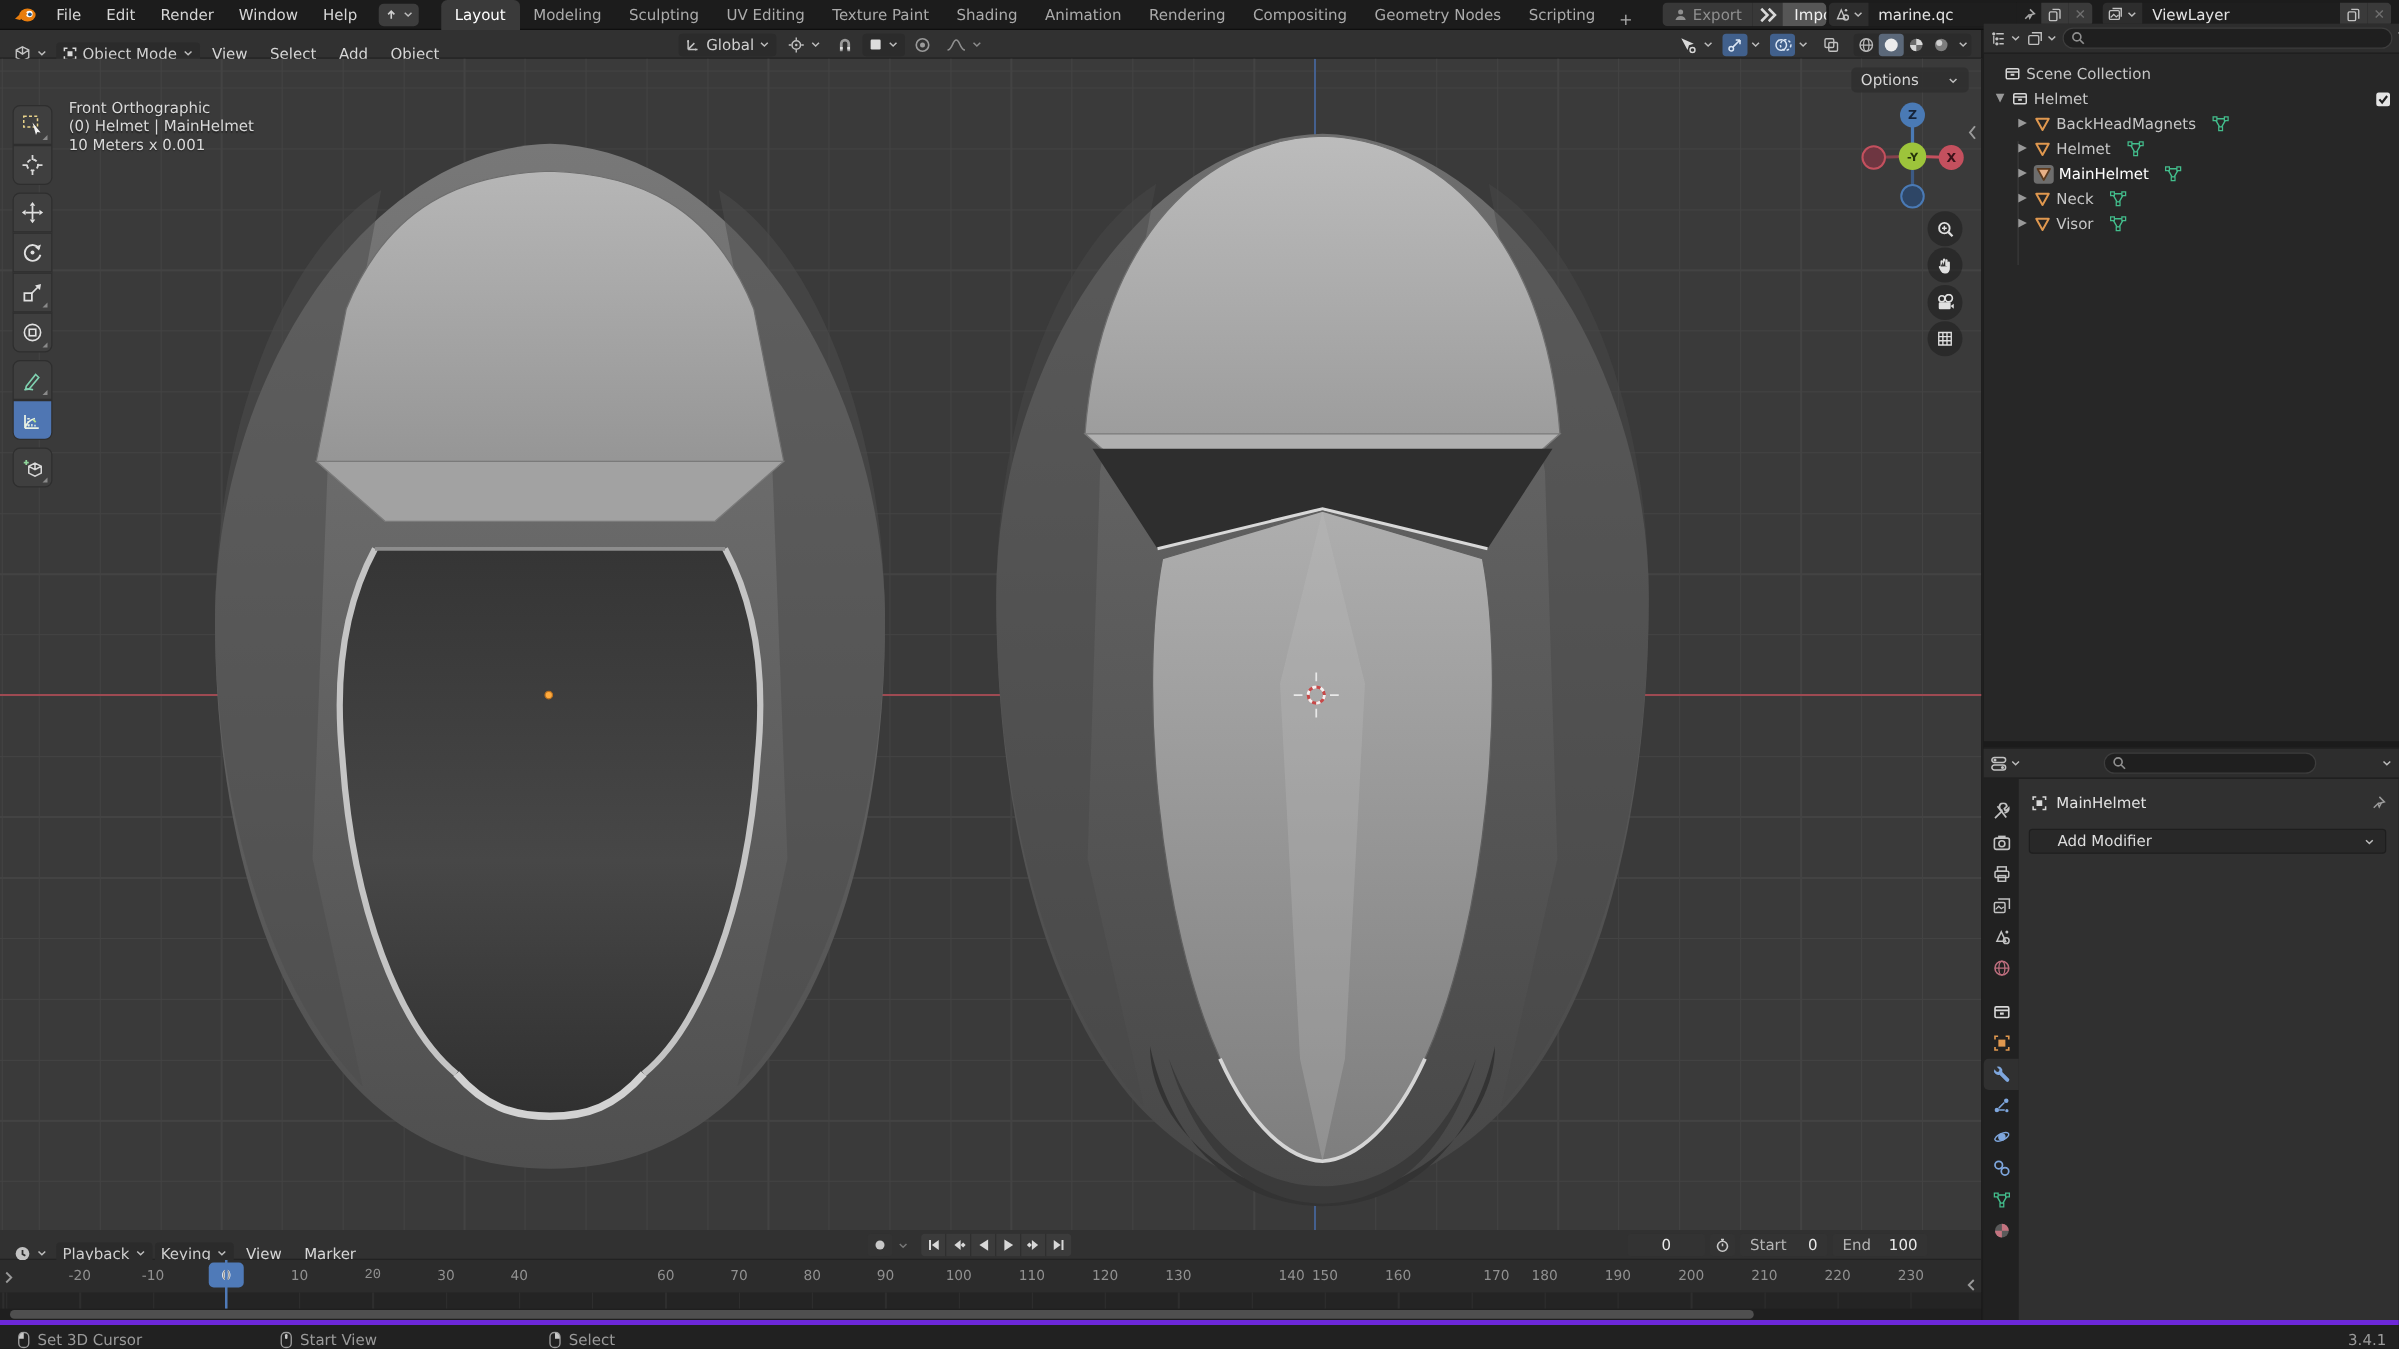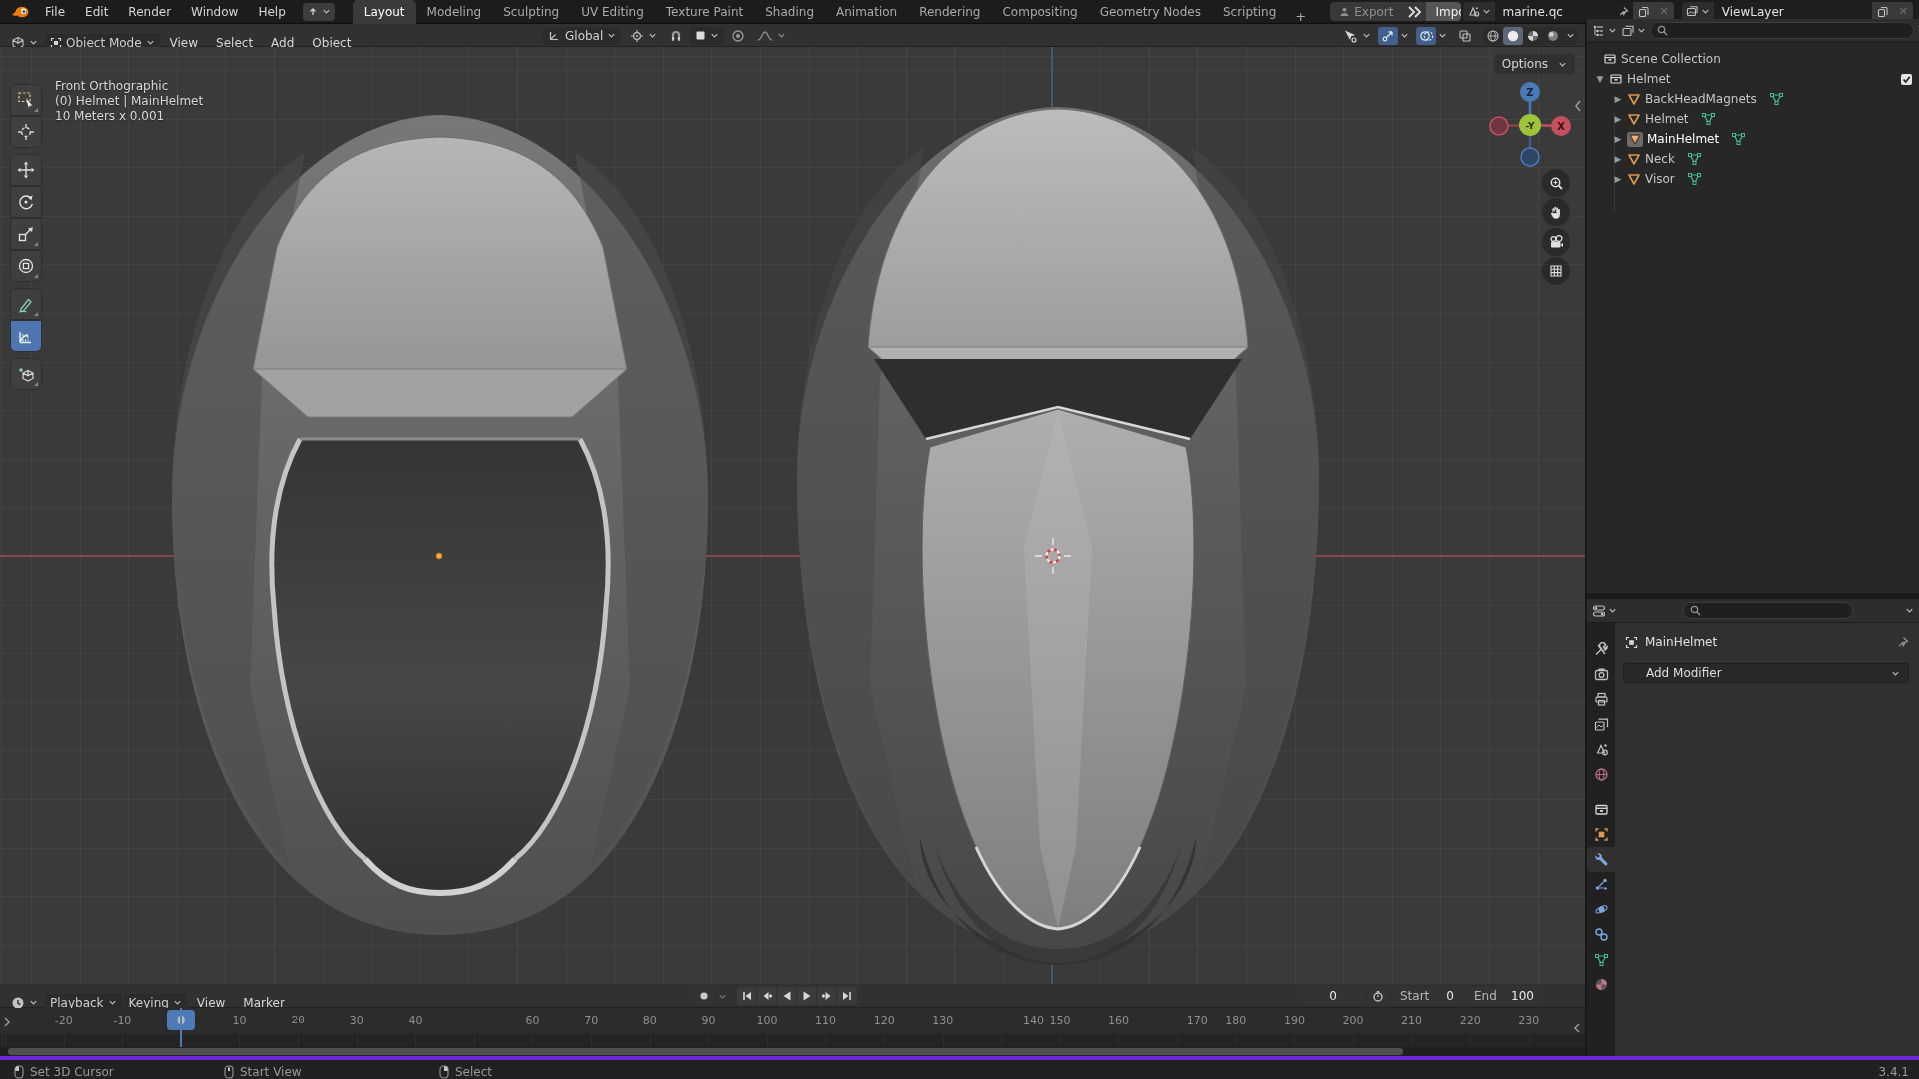--- a/index.html
+++ b/index.html
@@ -37,21 +37,21 @@
   .hmenu{padding:0 8px;color:#d6d6d6}
   .tog{height:18px;min-width:20px;display:flex;align-items:center;justify-content:center;border-radius:3px;padding:0 2px}
   .tog.on{background:#41608c}
   .shade-grp{display:flex;background:#2b2b2b;border-radius:3px;margin-left:6px}
   .shade-grp .tog.sel{background:#5b6879}
   
   #canvas{position:absolute;left:0;top:47px;width:1586px;height:937px;background-color:#3a3a3a;border-right:1px solid #161616;overflow:hidden;
     background-image:repeating-linear-gradient(to right,#434343 0 1px,transparent 1px 48.6px),repeating-linear-gradient(to bottom,#434343 0 1px,transparent 1px 48.6px);
     background-position:31px 23px}
   #overlay-text{position:absolute;left:55px;top:32px;line-height:15px;color:#d9d9d9;text-shadow:0 1px 1px rgba(0,0,0,.4)}
-  #options-btn{position:absolute;right:10px;top:7px;height:20px;background:rgba(48,48,48,.9);border-radius:4px;display:flex;align-items:center;gap:10px;padding:0 8px;color:#d4d4d4}
+  #options-btn{position:absolute;right:10px;top:7px;height:20px;background:rgba(48,48,48,.9);border-radius:4px;display:flex;align-items:center;gap:23px;padding:0 8px;color:#d4d4d4}
   .collapse-arrow{position:absolute;color:#9a9a9a}
   
   #toolbar{position:absolute;left:10px;top:37px;width:32px;display:flex;flex-direction:column}
   .tool{width:32px;height:32px;background:#3f3f3f;border:1px solid #2e2e2e;display:flex;align-items:center;justify-content:center;position:relative}
   .tool:first-child{border-radius:6px 6px 0 0}
   .tool.grp-end{border-radius:0 0 6px 6px}
   .tool.grp-start{border-radius:6px 6px 0 0}
   .tool.solo{border-radius:6px}
   .tool.active{background:#4f76b3}
   .tgap{height:6px}

